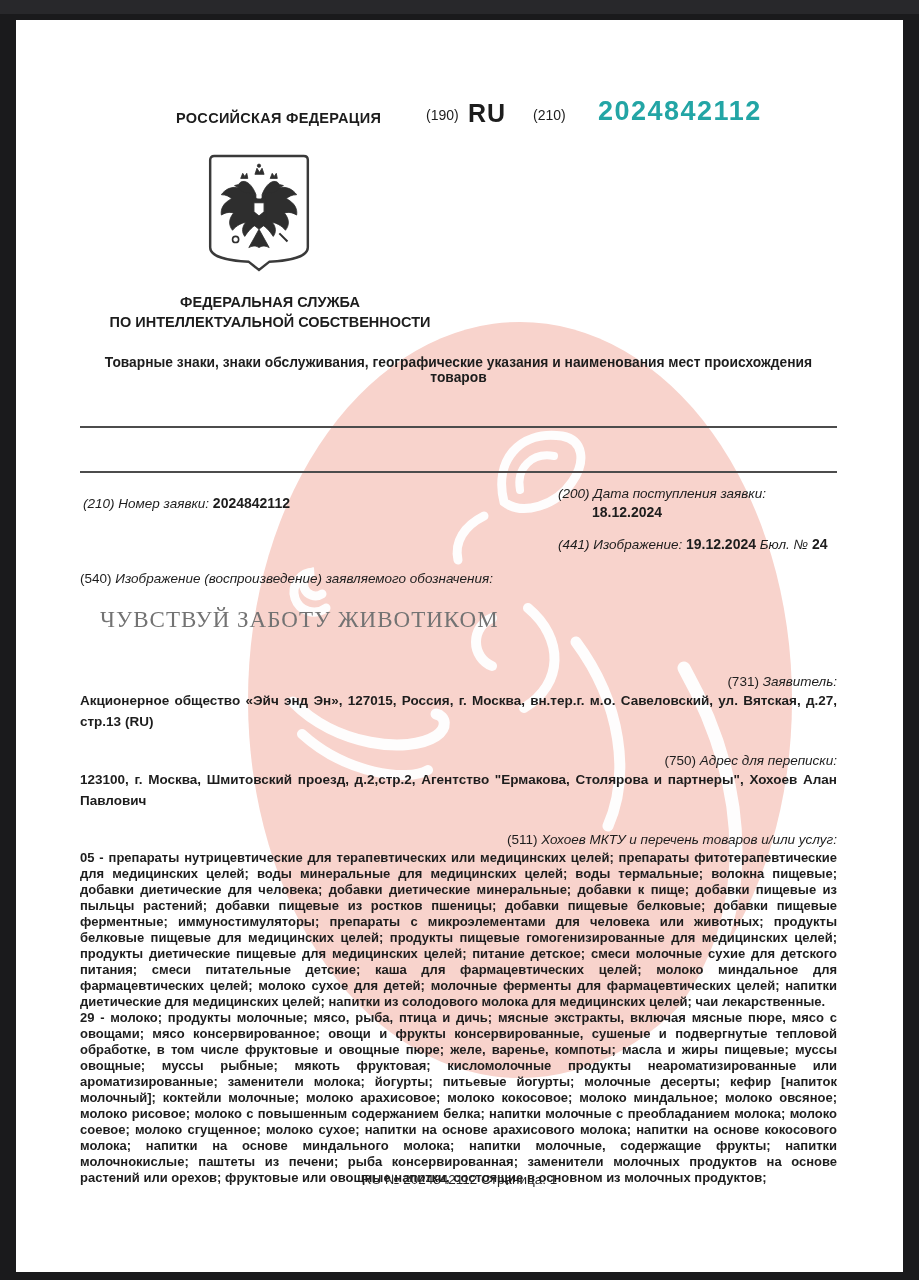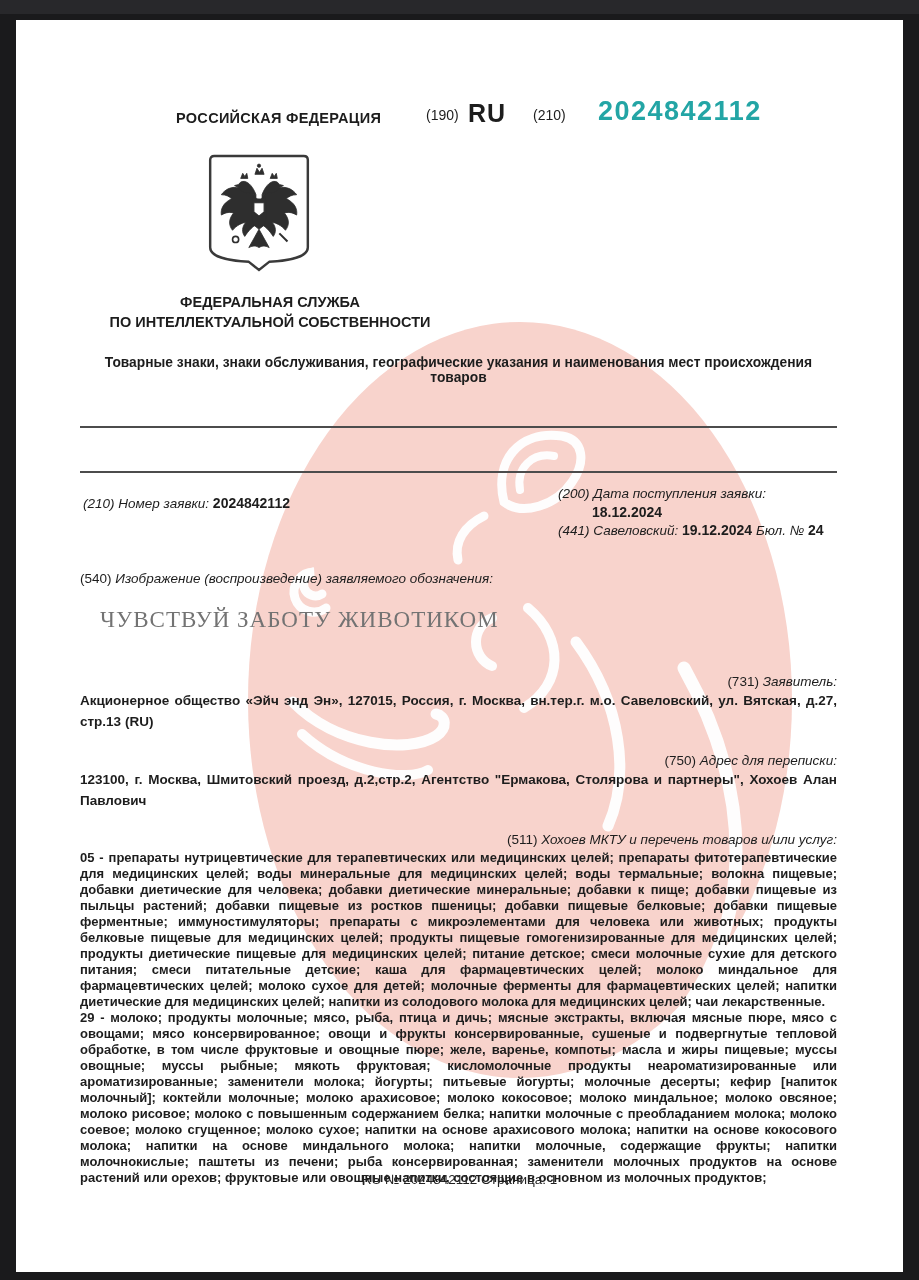--- a/index.html
+++ b/index.html
@@ -36,21 +36,21 @@
   .rule{border:0;border-top:2px solid #4c4c4c;margin:0;}
   .rule1{margin-top:41px;}
   .rule2{margin-top:43px;}
   .section-title{margin-top:31px;text-align:center;font-size:14px;font-weight:bold;}
   .fields-row{position:relative;margin-top:13px;height:70px;font-size:13.5px;}
   .fields-left{position:absolute;left:3px;top:9px;white-space:nowrap;}
   .fields-right{position:absolute;left:478px;top:0;width:300px;}
   .it{font-style:italic;}
   .bv{font-weight:bold;font-style:normal;font-size:14px;}
   .fr-line{margin-bottom:3px;}
-  .fr-date{margin:2px 0 2px 34px;}
+  .fr-date{margin:2px 0 16px 34px;}
   .f540{margin-top:15px;font-size:13.5px;}
   .mark-text{margin:21px 0 0 20px;font-family:"Liberation Serif", serif;
     font-size:23px;letter-spacing:1px;color:#737373;white-space:nowrap;}
   .field-block{margin-top:0;}
   .f-label{font-size:13.5px;margin:0;text-align:right;}
   .f-value{font-weight:bold;font-size:13.5px;line-height:21px;text-align:justify;margin:1px 0 0 0;}
   .mt731{margin-top:41px;}
   .mt750{margin-top:21px;}
   .mt511{margin-top:21px;}
   .goods{margin-top:3px;font-weight:bold;font-size:13px;line-height:16px;text-align:justify;}
@@ -126,21 +126,21 @@
 
     <div class="fields-row">
       <div class="fields-left">
         <span class="it"><span>(210)</span> <span>Номер заявки:</span></span>
         <span class="bv">2024842112</span>
       </div>
       <div class="fields-right">
         <div class="fr-line it"><span>(200)</span> <span>Дата поступления заявки:</span></div>
         <div class="fr-date bv">18.12.2024</div>
         <div class="fr-line">
-          <span class="it"><span>(441)</span> <span>Савеловский:</span></span>
+          <span class="it"><span>(441)</span> <span>Изображение:</span></span>
           <span class="bv">19.12.2024</span>
           <span class="it">Бюл. №</span>
           <span class="bv">24</span>
         </div>
       </div>
     </div>
 
     <div class="f540">
       <span>(540)</span>
       <span class="it">Изображение (воспроизведение) заявляемого обозначения:</span>

